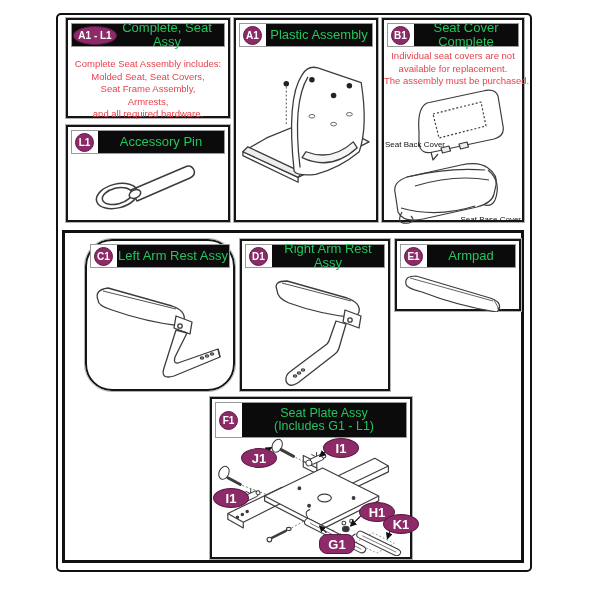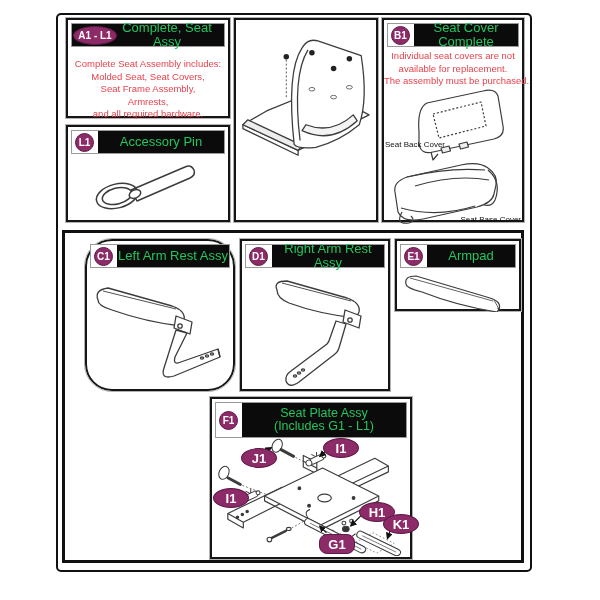--- a/index.html
+++ b/index.html
@@ -58,20 +58,24 @@
             <path d="M58,36 L112,13 Q118,10 121,16 Q123,21 117,24 L64,47 Z"></path>
             <ellipse cx="44" cy="42" rx="21" ry="12" transform="rotate(-14 44 42)" fill="none"></ellipse>
             <ellipse cx="44" cy="42" rx="15" ry="8" transform="rotate(-14 44 42)" fill="none"></ellipse>
             <ellipse cx="62" cy="40" rx="6" ry="4" transform="rotate(-24 62 40)"></ellipse>
           </g>
         </svg>
       </div>
     </div>
 
     <div class="panel" style="left:176px;top:3px;width:144px;height:204px;">
+      <div class="panel-header">
+        <span class="badge round">A1</span>
+        <span class="title-bar">Plastic Assembly</span>
+      </div>
       <div class="panel-body" style="justify-content:center;">
         <svg viewBox="0 0 140 162" width="138" height="160" style="margin-top:6px;">
           <g stroke="#555" stroke-width="1" stroke-dasharray="2,2" fill="none">
             <path d="M50,34 V74"></path>
               <path d="M76,30 V88"></path>
               <path d="M98,46 V94"></path>
               <path d="M114,36 V86"></path>
           </g>
           <g fill="#fff" stroke="#3c3c3c" stroke-width="1.3" stroke-linejoin="round">
             <path d="M6,100 L62,126 L134,90 L84,64 L30,86 Z"></path>

